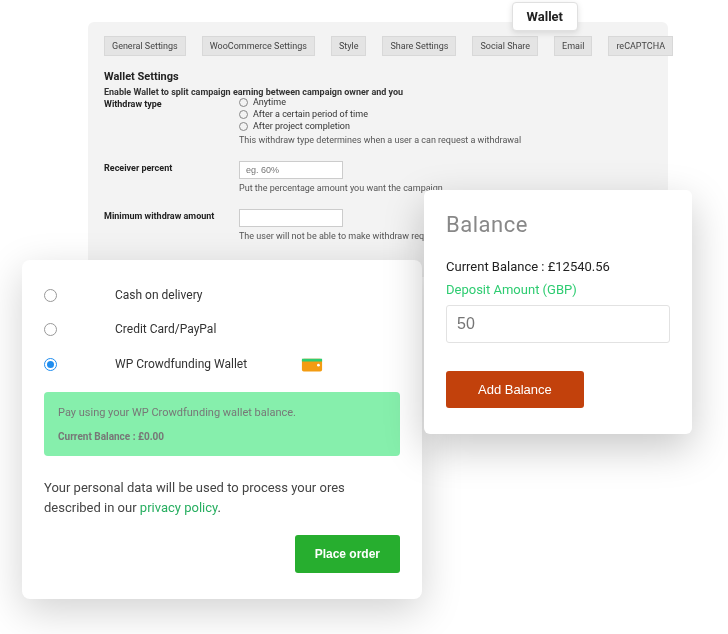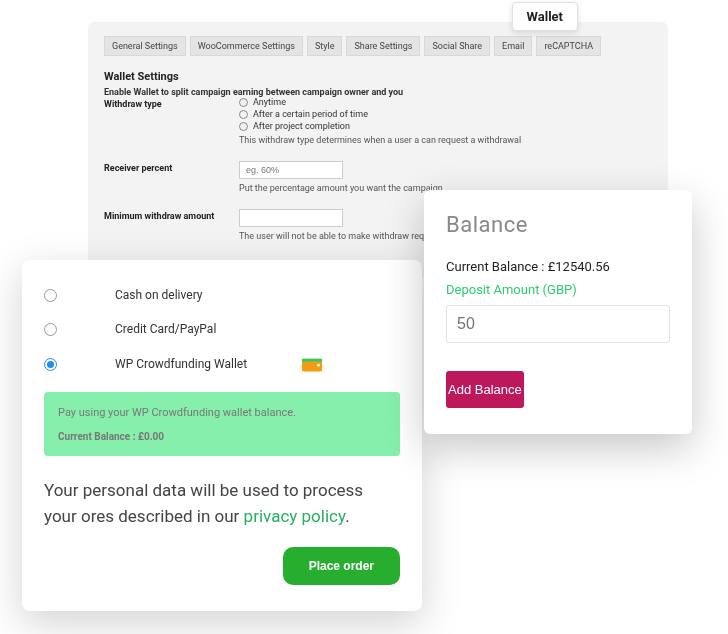--- a/index.html
+++ b/index.html
@@ -36,21 +36,21 @@
   width: 580px;
   background: #f3f3f3;
   border-radius: 6px;
   padding: 14px 16px 20px;
   font-size: 10px;
   color: #555;
   z-index: 1;
 }
 .settings-tabs {
   display: flex;
-  gap: 4px;
+  gap: 16px;
   margin-bottom: 14px;
   align-items: center;
 }
 .settings-tabs .tab {
   background: #e4e4e4;
   border: 1px solid #d8d8d8;
   padding: 4px 7px;
   font-size: 9px;
   color: #444;
   white-space: nowrap;
@@ -131,34 +131,34 @@
 .pay-info-box {
   background: #86efac;
   border-radius: 4px;
   padding: 14px 14px;
   margin-top: 4px;
   margin-bottom: 22px;
 }
 .pay-info-box .line1 { font-size: 11px; color: #777; margin-bottom: 12px; }
 .pay-info-box .line2 { font-size: 10px; color: #777; font-weight: bold; }
 .privacy-text {
-  font-size: 17px;
+  font-size: 13px;
   color: #444;
   line-height: 1.5;
   margin-bottom: 18px;
 }
 .privacy-text .link { color: #27ae60; }
 .place-order-btn {
   display: block;
   margin-left: auto;
   background: #27ae2f;
   color: #fff;
   border: none;
-  border-radius: 10px;
-  padding: 12px 26px;
+  border-radius: 3px;
+  padding: 12px 20px;
   font-size: 12px;
   font-weight: 600;
   cursor: pointer;
 }
 
 
 .balance-card {
   position: absolute;
   top: 190px;
   right: 36px;
@@ -189,25 +189,25 @@
 .deposit-input {
   width: 100%;
   border: 1px solid #e2e2e2;
   border-radius: 3px;
   padding: 9px 10px;
   font-size: 16px;
   color: #888;
   margin-bottom: 28px;
 }
 .add-balance-btn {
-  background: #be185d;
+  background: #c2410c;
   color: #fff;
   border: none;
   border-radius: 3px;
-  padding: 11px 2px;
+  padding: 11px 32px;
   font-size: 13px;
   cursor: pointer;
 }
 </style>
 </head>
 <body>
 
 <div class="wallet-tab">Wallet</div>
 
 <div class="settings-panel">

